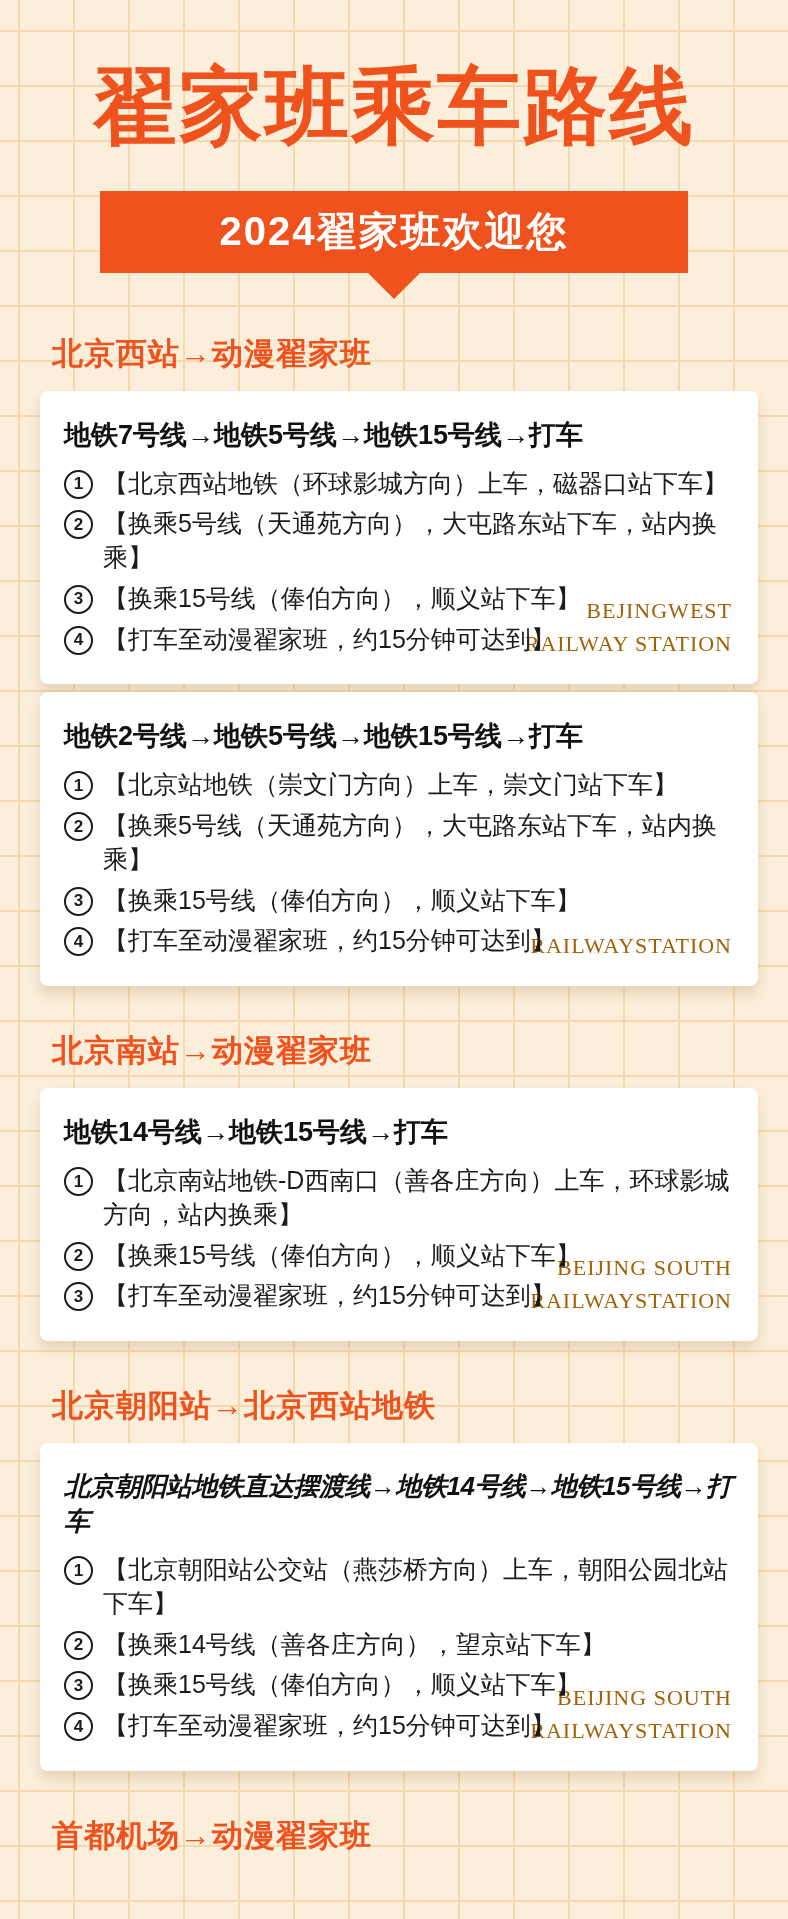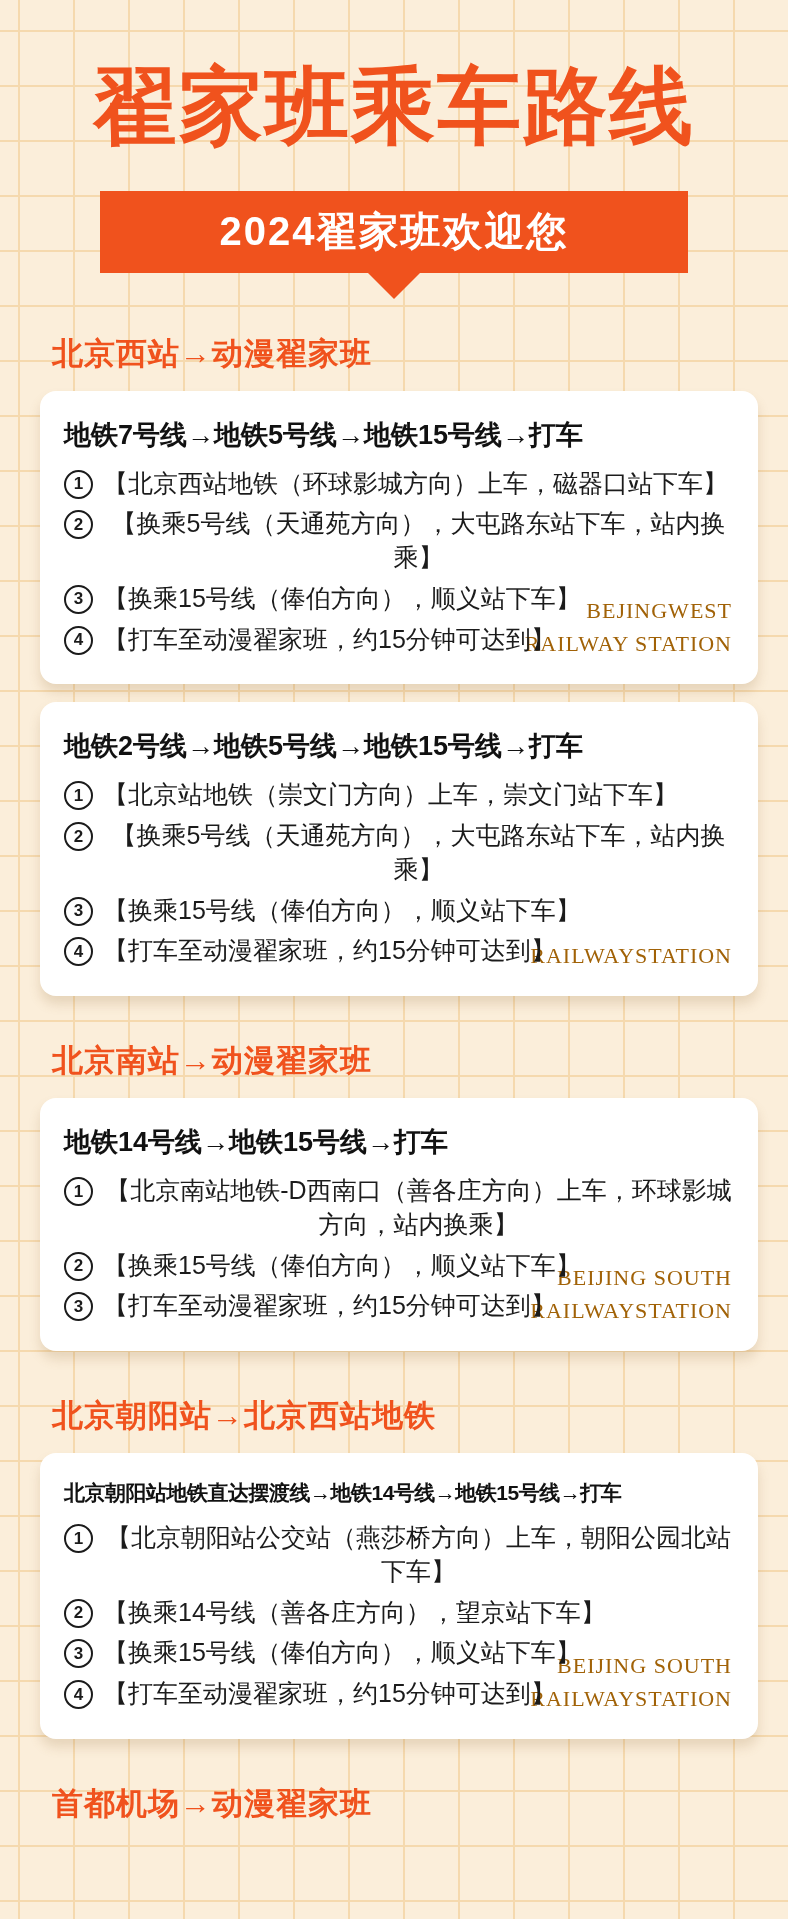--- a/index.html
+++ b/index.html
@@ -23,46 +23,46 @@
     display:flex; align-items:center; justify-content:center;
   }
   .banner-text {
     color:#ffffff; font-size:40px; font-weight:bold; letter-spacing:2px;
   }
   .banner-arrow {
     width:0; height:0; margin:0 auto;
     border-left:26px solid transparent; border-right:26px solid transparent;
     border-top:26px solid #f0521d;
   }
-  .section { margin:18px 30px;padding-left:10px; }
+  .section { margin:8px 30px;padding-left:10px; }
   .sec-heading {
     margin:44px 12px 16px; color:#f0521d;
     font-size:31px; font-weight:bold; letter-spacing:1px;
   }
   .section.first .sec-heading { margin-top:34px; }
   .card {
-    background:#ffffff; border-radius:16px; position:relative;
+    background:#ffffff; border-radius:8px; position:relative;
     padding:22px 24px 28px 24px;
     box-shadow:0 8px 12px rgba(150,110,60,0.20);
   }
   .route {
     margin:4px 0 14px 0; font-size:27px; font-weight:bold; color:#111111;
     position:relative; z-index:1;
   }
-  .route-small { font-size:21px; letter-spacing:-0.5px; }
+  .route-small { font-size:26px; letter-spacing:-0.5px;font-style:italic; }
   .steps { display:flex; flex-direction:column; gap:7px; position:relative; z-index:1; }
   .step { display:flex; gap:10px; align-items:flex-start; }
   .step-num {
     flex:0 0 29px; width:29px; height:29px; box-sizing:border-box;
     border:2px solid #1b1b1b; border-radius:50%;
     display:flex; align-items:center; justify-content:center;
     font-size:17px; font-weight:bold; color:#1b1b1b; margin-top:3px;
     background:#ffffff;
   }
-  .step-text { font-size:25px; line-height:1.35; color:#1b1b1b;text-align:center; }
+  .step-text { font-size:25px; line-height:1.35; color:#1b1b1b; }
   .watermark {
     position:absolute; right:26px; bottom:24px; text-align:right;
     font-family:"Liberation Serif", serif; color:#a16207;
     font-size:22px; line-height:1.5; letter-spacing:1px; z-index:0;
   }
   .watermark span { display:block; }
 </style>
 </head>
 <body>
 

